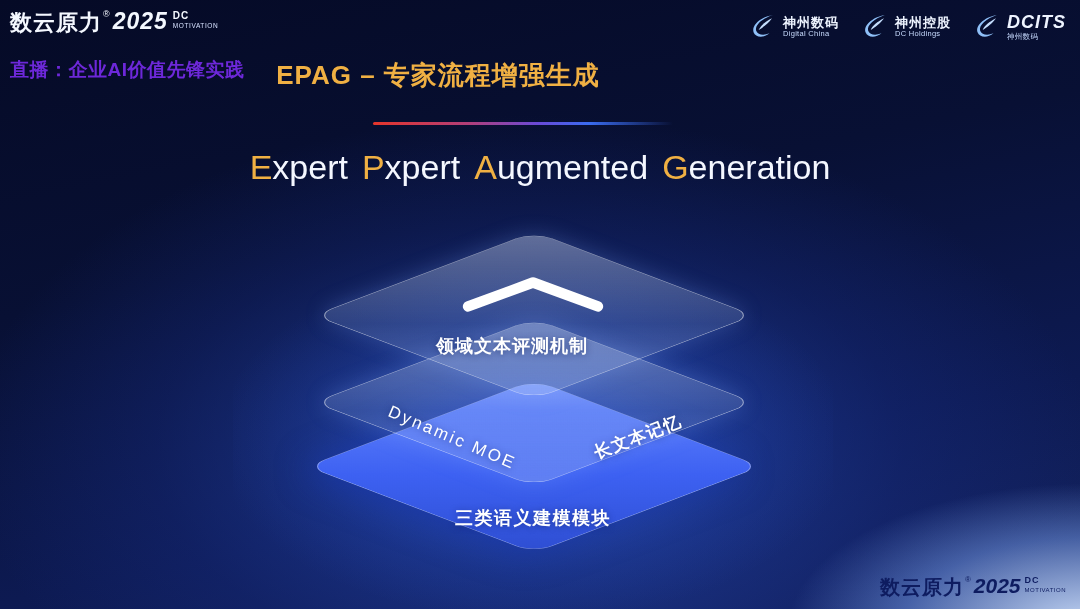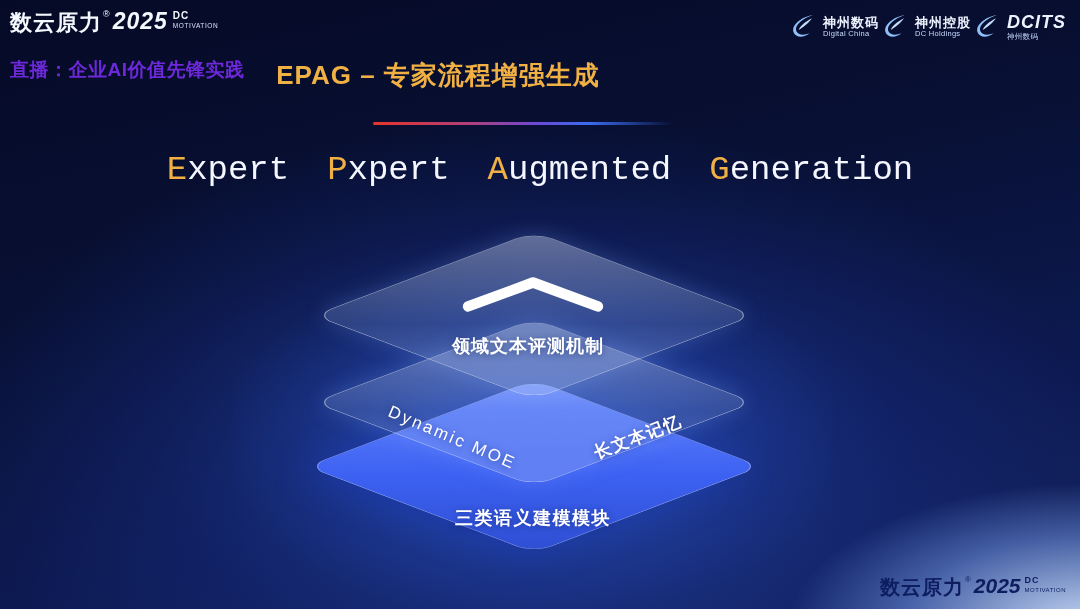--- a/index.html
+++ b/index.html
@@ -24,25 +24,25 @@
   .brand .bdc .mot{font-size:6.5px;letter-spacing:0.6px;margin-top:2px;color:#d7e2ff;}
 
   .live-label{position:absolute;left:10px;top:57px;font-size:19px;font-weight:bold;color:#6d28d9;letter-spacing:0.5px;}
 
   
   .page-title{position:absolute;left:0;top:58px;width:876px;text-align:center;
     font-size:26px;font-weight:bold;color:#f0b043;letter-spacing:1px;}
   .title-divider{position:absolute;left:373px;top:122px;width:300px;height:3px;border-radius:2px;
     background:linear-gradient(90deg,#e5352b 0%,#b13f7a 32%,#6a4ad8 55%,#3a6cf0 72%,rgba(40,90,220,0) 100%);}
   .subtitle{position:absolute;left:0;top:148px;width:1080px;text-align:center;font-size:34px;color:#f4f7ff;}
-  .subtitle .word{margin:0 19px;white-space:nowrap;font-family:Liberation Mono, monospace;}
+  .subtitle .word{margin:0 7px;white-space:nowrap;}
   .subtitle .lead{color:#f0b043;}
 
   
-  .partners{position:absolute;right:14px;top:10px;display:flex;align-items:flex-end;}
+  .partners{position:absolute;right:14px;top:10px;display:flex;gap:20px;align-items:flex-end;}
   .partner{display:flex;align-items:center;gap:6px;}
   .ptext{display:flex;flex-direction:column;line-height:1.1;}
   .pname{font-size:13px;font-weight:bold;color:#eef4ff;letter-spacing:1px;}
   .pname.it{font-style:italic;font-size:18px;}
   .psub{font-size:7.5px;color:#c9dcff;letter-spacing:0.3px;margin-top:0;}
 
   
   .diagram-glow{position:absolute;left:233px;top:270px;width:600px;height:340px;z-index:0;
     background:radial-gradient(ellipse at center,rgba(70,120,255,0.40) 0%,rgba(40,80,200,0.15) 55%,transparent 75%);}
   .iso{position:absolute;width:0;height:0;transform:scaleY(0.38);}
@@ -54,21 +54,21 @@
   .plate.glass{
     background:linear-gradient(135deg,rgba(216,229,255,0.42) 0%,rgba(150,178,232,0.20) 55%,rgba(178,200,248,0.32) 100%);
     border:1.5px solid rgba(255,255,255,0.55);
     box-shadow:0 0 28px rgba(130,170,255,0.25);}
   .plate.blue{
     background:linear-gradient(135deg,#6889ff 0%,#3d61f2 55%,#2e4ed2 100%);
     border:1.5px solid rgba(255,255,255,0.40);
     box-shadow:0 14px 44px rgba(25,55,175,0.65);}
 
   .dlabel{position:absolute;z-index:6;color:#ffffff;font-weight:bold;white-space:nowrap;text-shadow:0 1px 6px rgba(10,25,90,0.5);}
-  .lbl-top{left:528px;top:346px;transform:translate(-50%,-50%);font-size:18px;letter-spacing:1px;}
+  .lbl-top{left:512px;top:346px;transform:translate(-50%,-50%);font-size:18px;letter-spacing:1px;}
   .lbl-dyn{left:452px;top:438px;transform:translate(-50%,-50%) rotate(23deg);font-size:17px;font-weight:normal;letter-spacing:2.5px;}
   .lbl-mem{left:638px;top:437px;transform:translate(-50%,-50%) rotate(-21deg);font-size:17px;letter-spacing:1.5px;}
   .lbl-bot{left:533px;top:518px;transform:translate(-50%,-50%);font-size:18px;letter-spacing:1.5px;}
   .chevron{position:absolute;left:533px;top:296px;transform:translate(-50%,-50%);z-index:6;}
 
   
   .footer-brand{position:absolute;right:14px;bottom:8px;display:flex;align-items:flex-start;color:#0e1c60;}
   .footer-brand .bname{font-size:20px;font-weight:bold;letter-spacing:1px;}
   .footer-brand .breg{font-size:8px;margin:1px 1px 0 1px;}
   .footer-brand .byear{font-size:21px;font-weight:bold;font-style:italic;margin-left:2px;}

